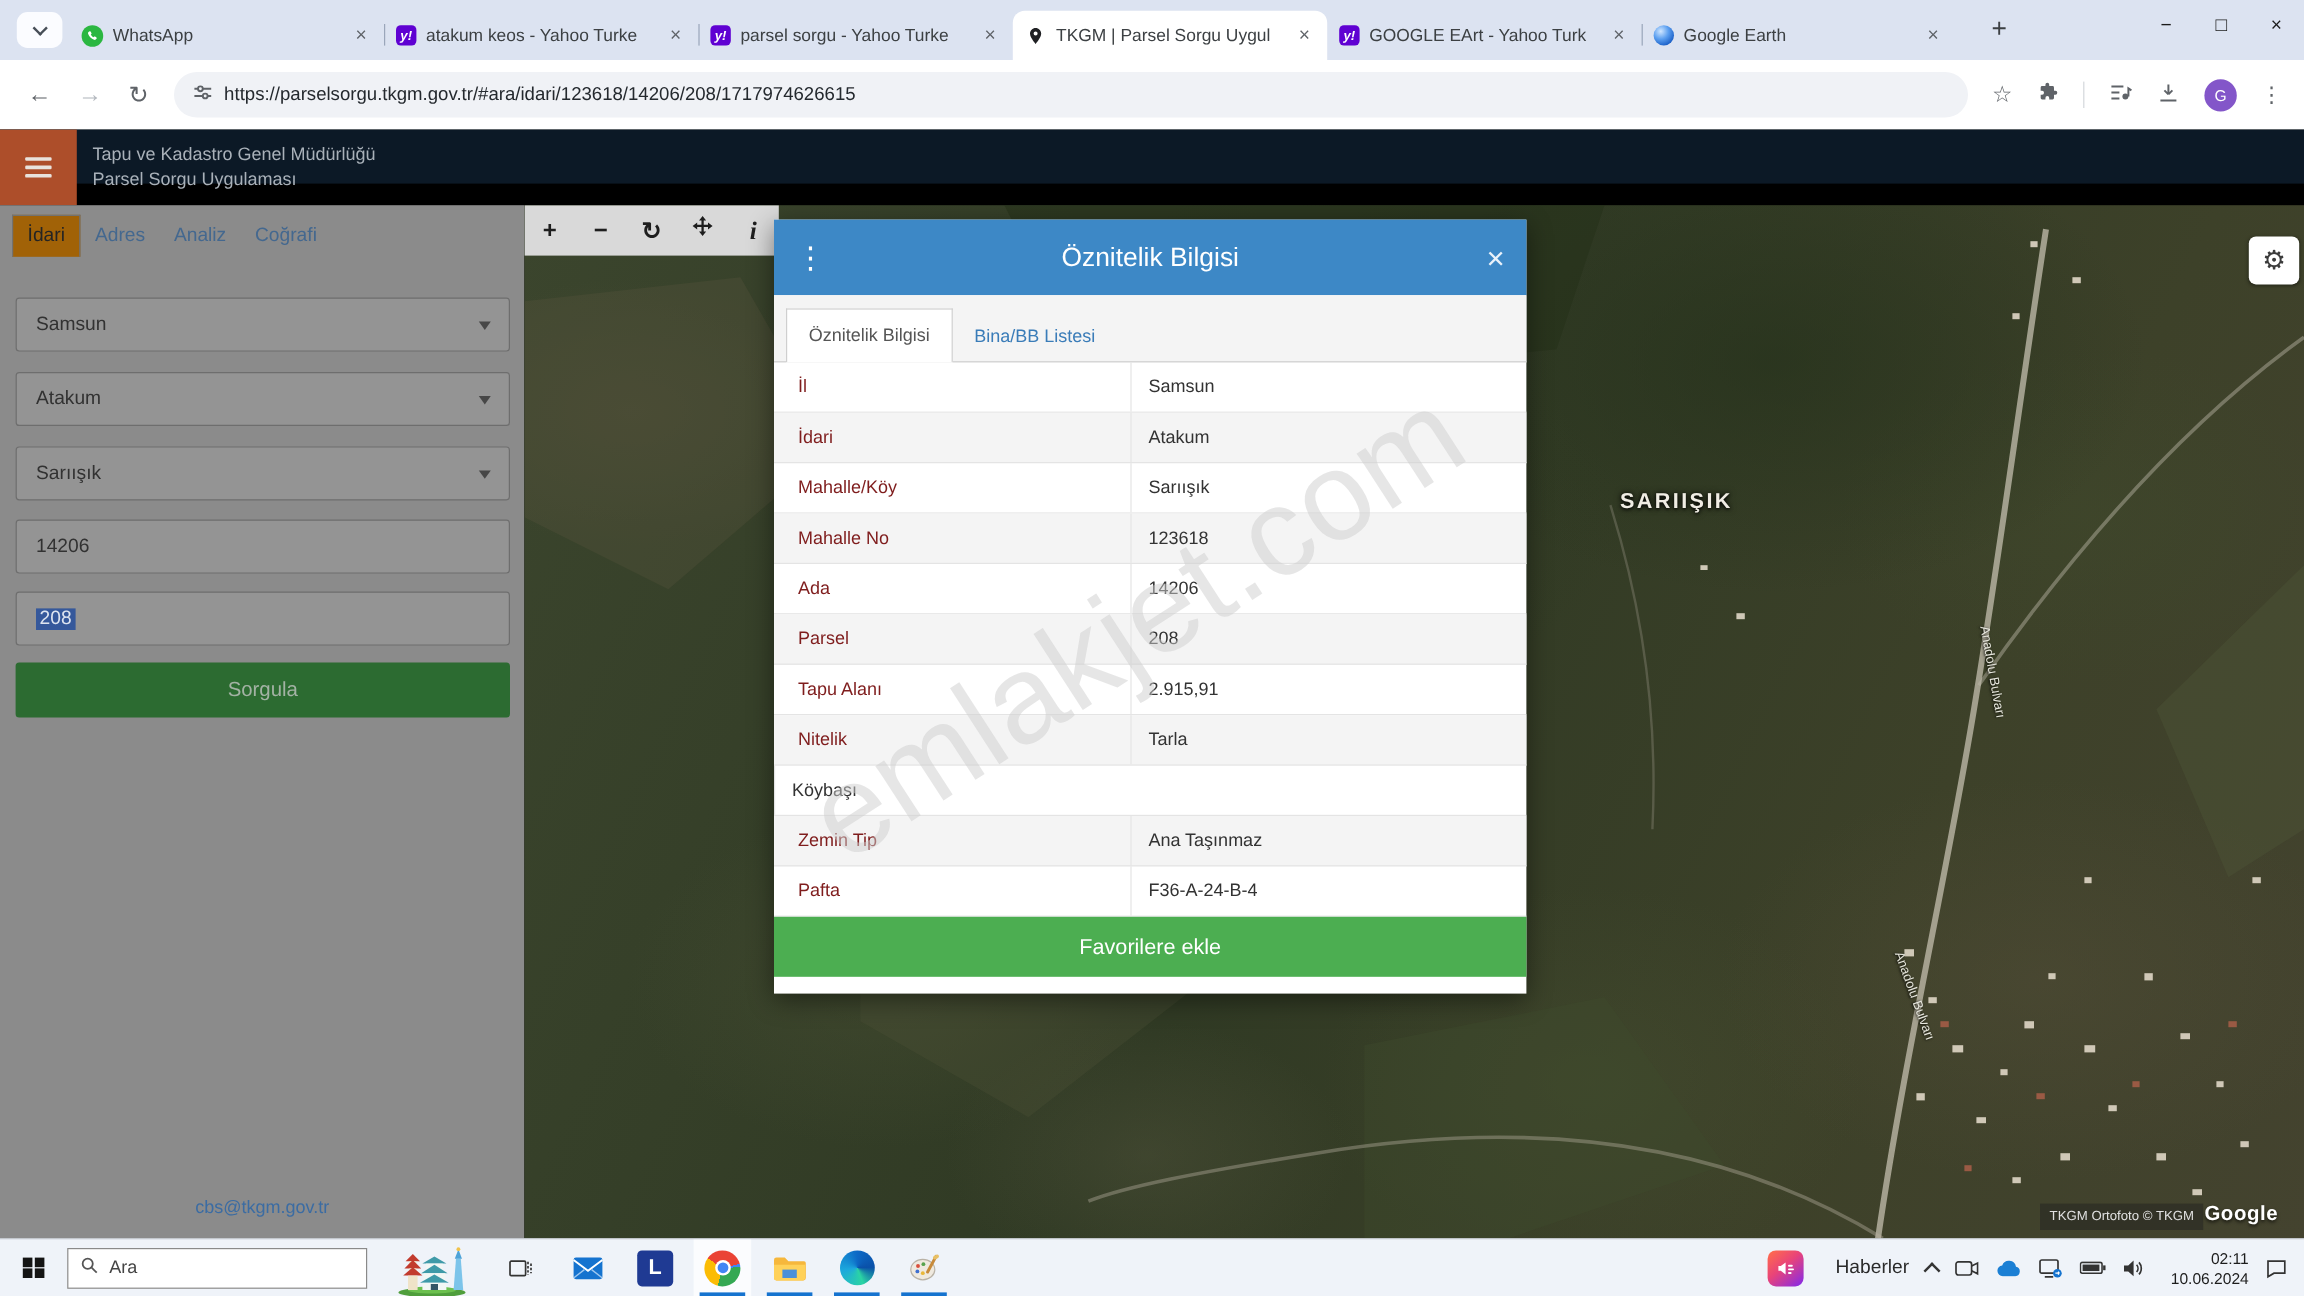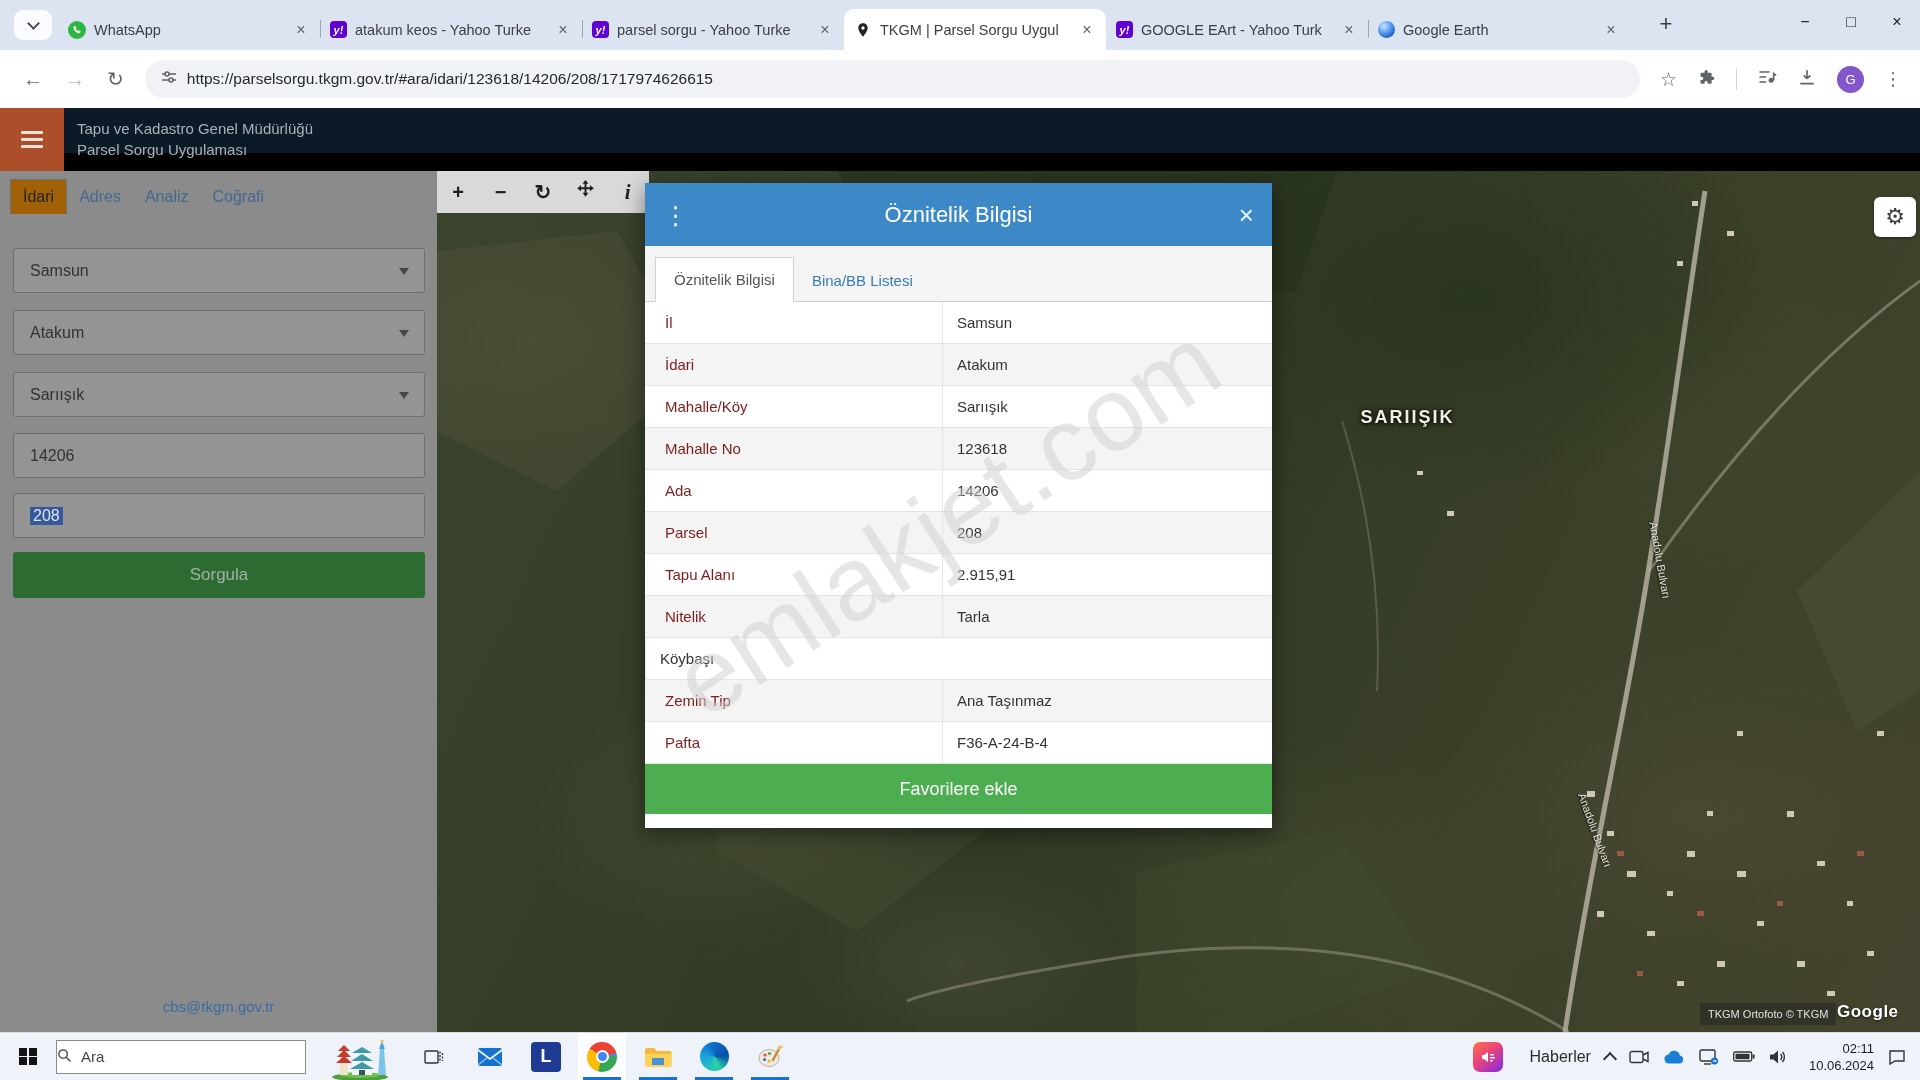--- a/index.html
+++ b/index.html
@@ -67,21 +67,21 @@
     radial-gradient(ellipse 300px 200px at 88% 30%, rgba(63,74,44,.45), transparent 70%),
     radial-gradient(ellipse 380px 240px at 85% 75%, rgba(86,79,58,.4), transparent 70%),
     radial-gradient(ellipse 300px 220px at 60% 85%, rgba(73,82,50,.4), transparent 75%),
     radial-gradient(ellipse 240px 160px at 35% 92%, rgba(90,90,66,.35), transparent 70%),
     linear-gradient(115deg,#3b452d,#303a24 45%,#3d4129 75%,#44432f)}
   .roads{position:absolute;inset:0;width:100%;height:100%}
   .maptoolbar{position:absolute;left:0;top:0;width:212px;height:42px;background:#d9d9d9;display:flex;align-items:center;justify-content:space-around;z-index:4}
   .mtool{color:#1e1e1e;font-size:20px;font-weight:bold;width:30px;text-align:center}
   .mtool.info{font-family:"Liberation Serif",serif;font-style:italic;font-size:21px}
   .gearbtn{position:absolute;left:1437px;top:26px;width:42px;height:40px;background:#fff;border-radius:6px;display:flex;align-items:center;justify-content:center;font-size:22px;color:#3c3c3c;box-shadow:0 1px 3px rgba(0,0,0,.4);z-index:4}
-  .place-label{position:absolute;left:888px;top:236px;width:165px;text-align:center;color:#f0ede4;font-size:18px;font-weight:bold;letter-spacing:2px;text-shadow:0 1px 3px #000,0 0 6px rgba(0,0,0,.8);z-index:2}
+  .place-label{position:absolute;left:842px;top:236px;width:165px;text-align:right;color:#f0ede4;font-size:18px;font-weight:bold;letter-spacing:2px;text-shadow:0 1px 3px #000,0 0 6px rgba(0,0,0,.8);z-index:2}
   .road-label{position:absolute;color:#e6e6dc;font-size:11px;text-shadow:0 1px 2px #000;white-space:nowrap;z-index:2}
   .rl1{left:1223px;top:389px;transform:translate(-50%,-50%) rotate(80deg)}
   .rl2{left:1158px;top:659px;transform:translate(-50%,-50%) rotate(70deg)}
   .attr{position:absolute;left:1263px;top:832px;height:22px;padding:0 8px;background:rgba(30,30,30,.45);color:#e0e0e0;font-size:11px;display:flex;align-items:center;z-index:3}
   .glogo{position:absolute;left:1400px;top:831px;color:#fff;font-size:17px;font-weight:bold;letter-spacing:.5px;text-shadow:0 1px 3px rgba(0,0,0,.7);z-index:3}
 
   
   .modal{position:absolute;left:208px;top:12px;width:627px;height:645px;background:#fff;box-shadow:0 5px 20px rgba(0,0,0,.45);z-index:5}
   .mhead{height:63px;background:#3d88c6;display:flex;align-items:center;padding:0 18px}
   .mkebab{color:#fff;font-size:25px;width:24px;line-height:22px}
@@ -97,21 +97,21 @@
   .favbtn{height:50px;background:#4cae51;color:#fff;font-size:18px;display:flex;align-items:center;justify-content:center}
 
   
   .watermark{position:absolute;left:90px;top:195px;width:840px;height:310px;display:flex;align-items:center;justify-content:center;transform:rotate(-33deg);font-size:104px;letter-spacing:1px;color:rgba(205,205,205,.5);z-index:9;pointer-events:none}
 
   
   .taskbar{position:absolute;left:0;bottom:0;width:1920px;height:48px;background:#eff3f9;border-top:1px solid #d9dee5;display:flex;align-items:center}
   .tstart{width:56px;height:48px;display:flex;align-items:center;justify-content:center}
   .winlogo{display:grid;grid-template-columns:8px 8px;grid-template-rows:8px 8px;gap:1.5px}
   .winlogo i{background:#141414}
-  .tsearch{width:250px;height:34px;background:#fff;border:1px solid #8a8a8a;display:flex;align-items:center;padding:0 0;gap:9px;font-size:15px;color:#454545}
+  .tsearch{width:250px;height:34px;background:#fff;border:1px solid #8a8a8a;display:flex;align-items:center;padding:0 10px;gap:9px;font-size:15px;color:#454545}
   .castle{width:84px;height:48px;margin-left:12px;display:flex;align-items:flex-end;justify-content:center}
   .ticon{width:48px;height:48px;margin-left:8px;display:flex;align-items:center;justify-content:center;position:relative}
   .ticon.run::after{content:"";position:absolute;left:5px;right:5px;bottom:0;height:4px;background:#1573cf}
   .ticon.activeapp{background:#fbfcfe}
   .ltile{width:30px;height:30px;border-radius:4px;background:#1f3a93;color:#fff;font-weight:bold;font-size:18px;display:flex;align-items:center;justify-content:center}
   .chrome-ball{width:30px;height:30px;border-radius:50%;background:conic-gradient(from -45deg,#ea4335 0 120deg,#4285f4 0 130deg,#34a853 0 240deg,#fbbc05 0 350deg,#ea4335 0);display:flex;align-items:center;justify-content:center}
   .chrome-ball b{width:13px;height:13px;border-radius:50%;background:#fff;display:flex;align-items:center;justify-content:center}
   .chrome-ball b i{width:9px;height:9px;border-radius:50%;background:#4285f4;display:block}
   .edge-ball{width:29px;height:29px;border-radius:50%;background:conic-gradient(from 160deg,#2bd4a4,#1ca8dd 28%,#0d69c6 55%,#0a50a8 80%,#2bd4a4)}
   .tright{margin-left:auto;display:flex;align-items:center;gap:14px;padding-right:14px}

